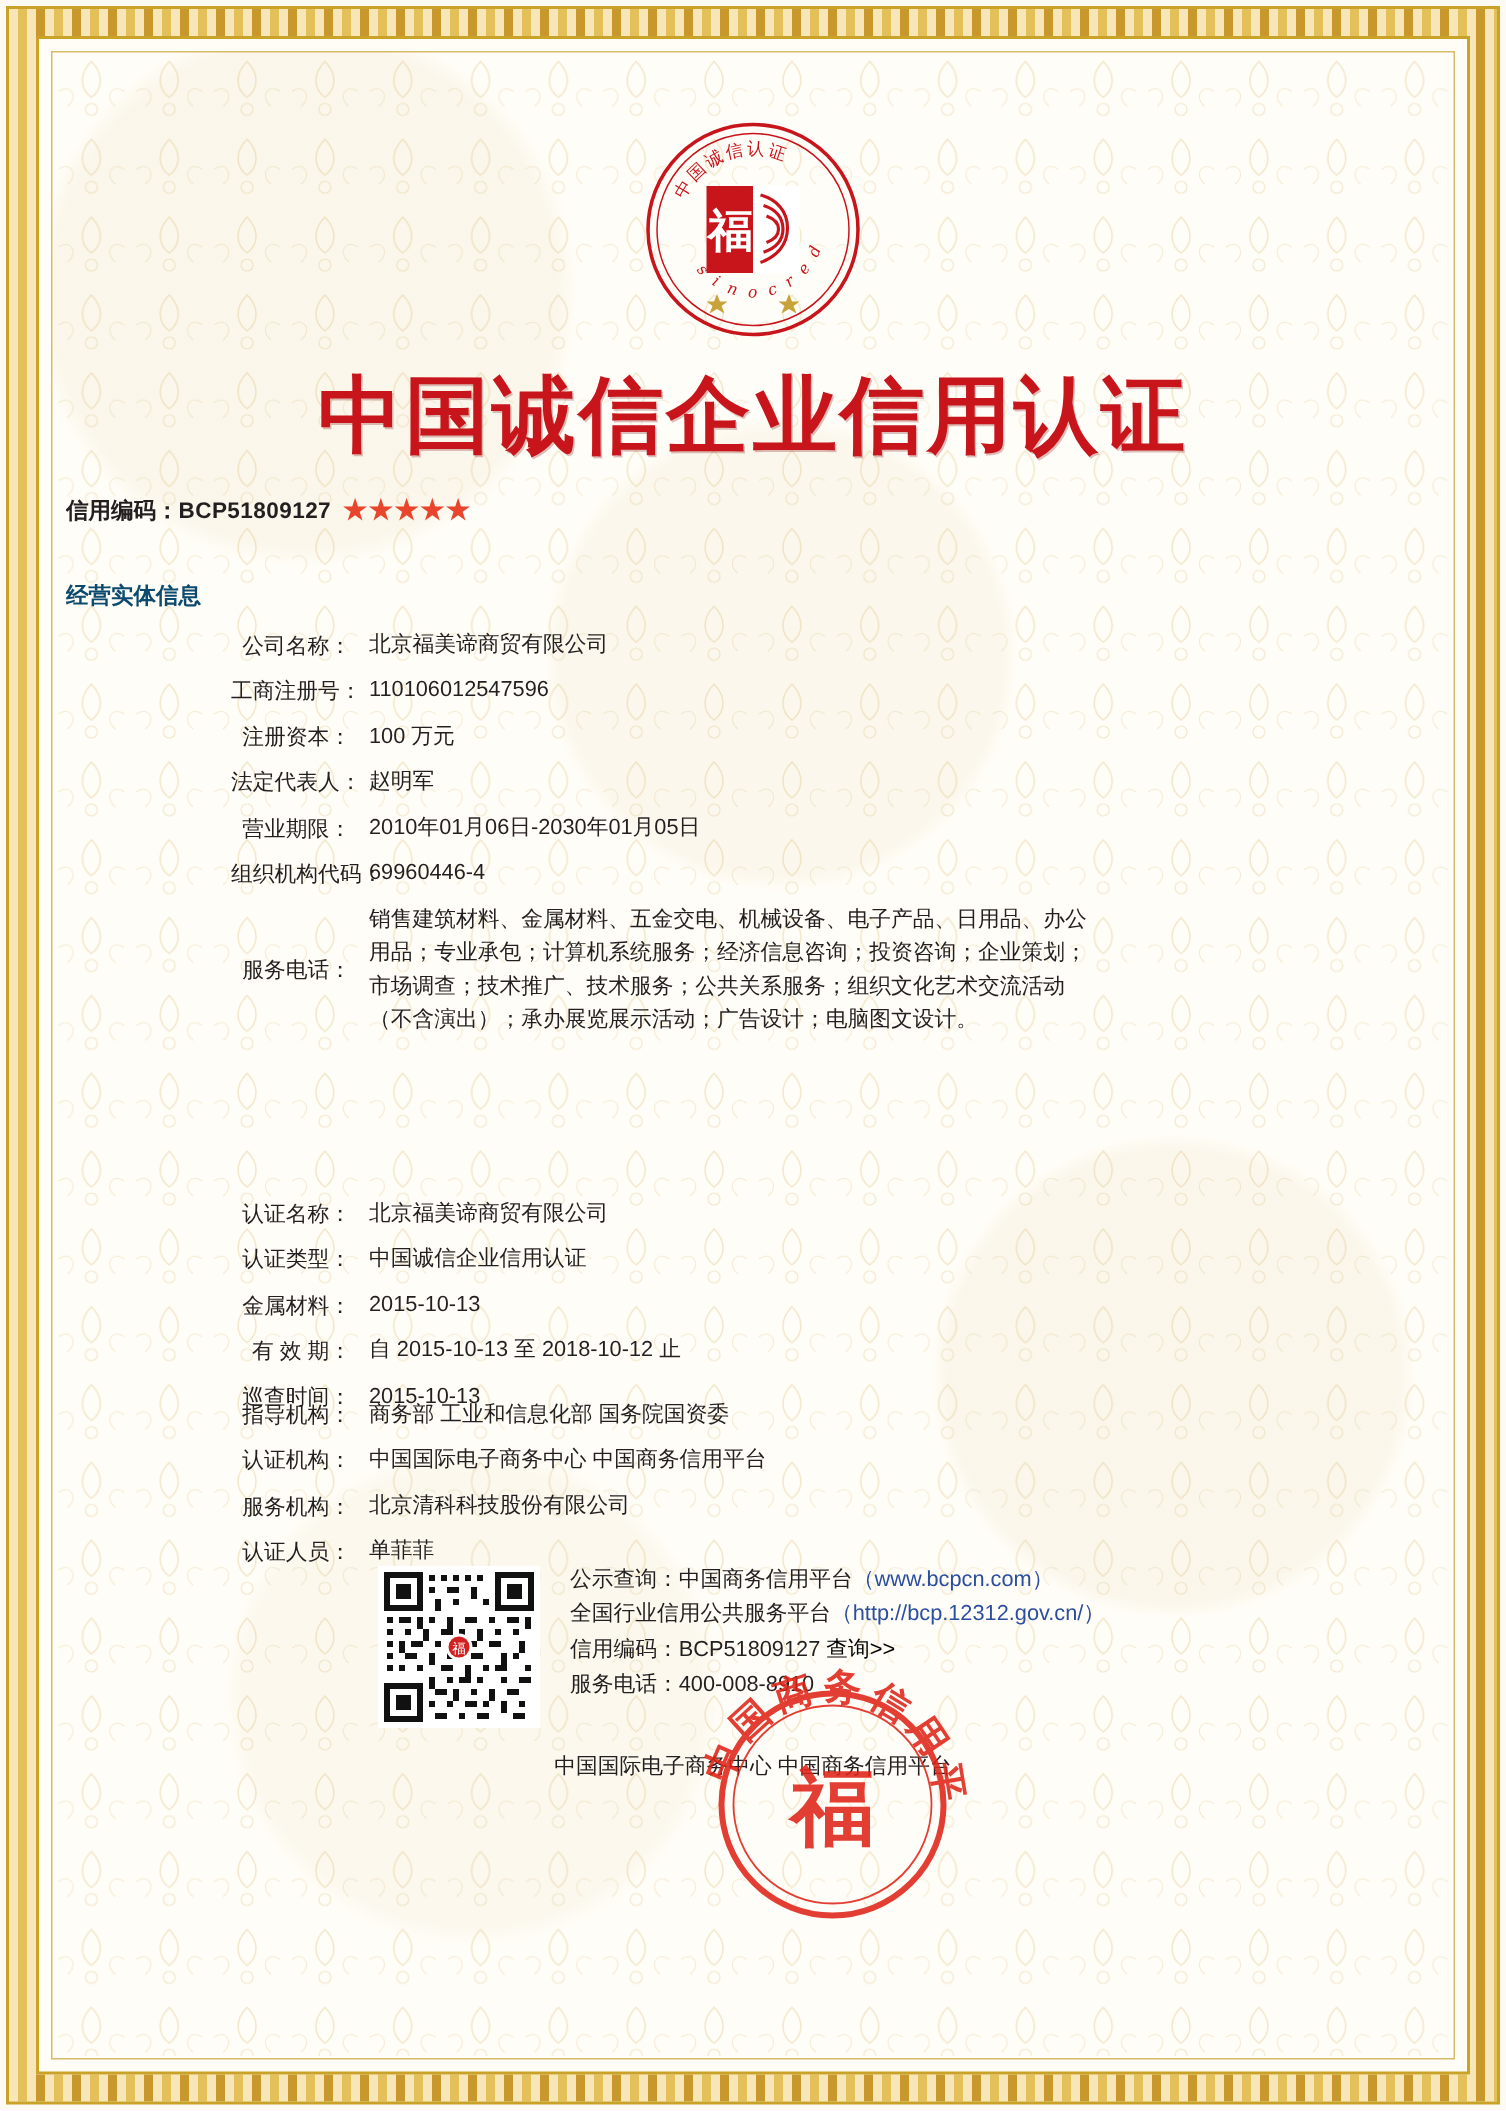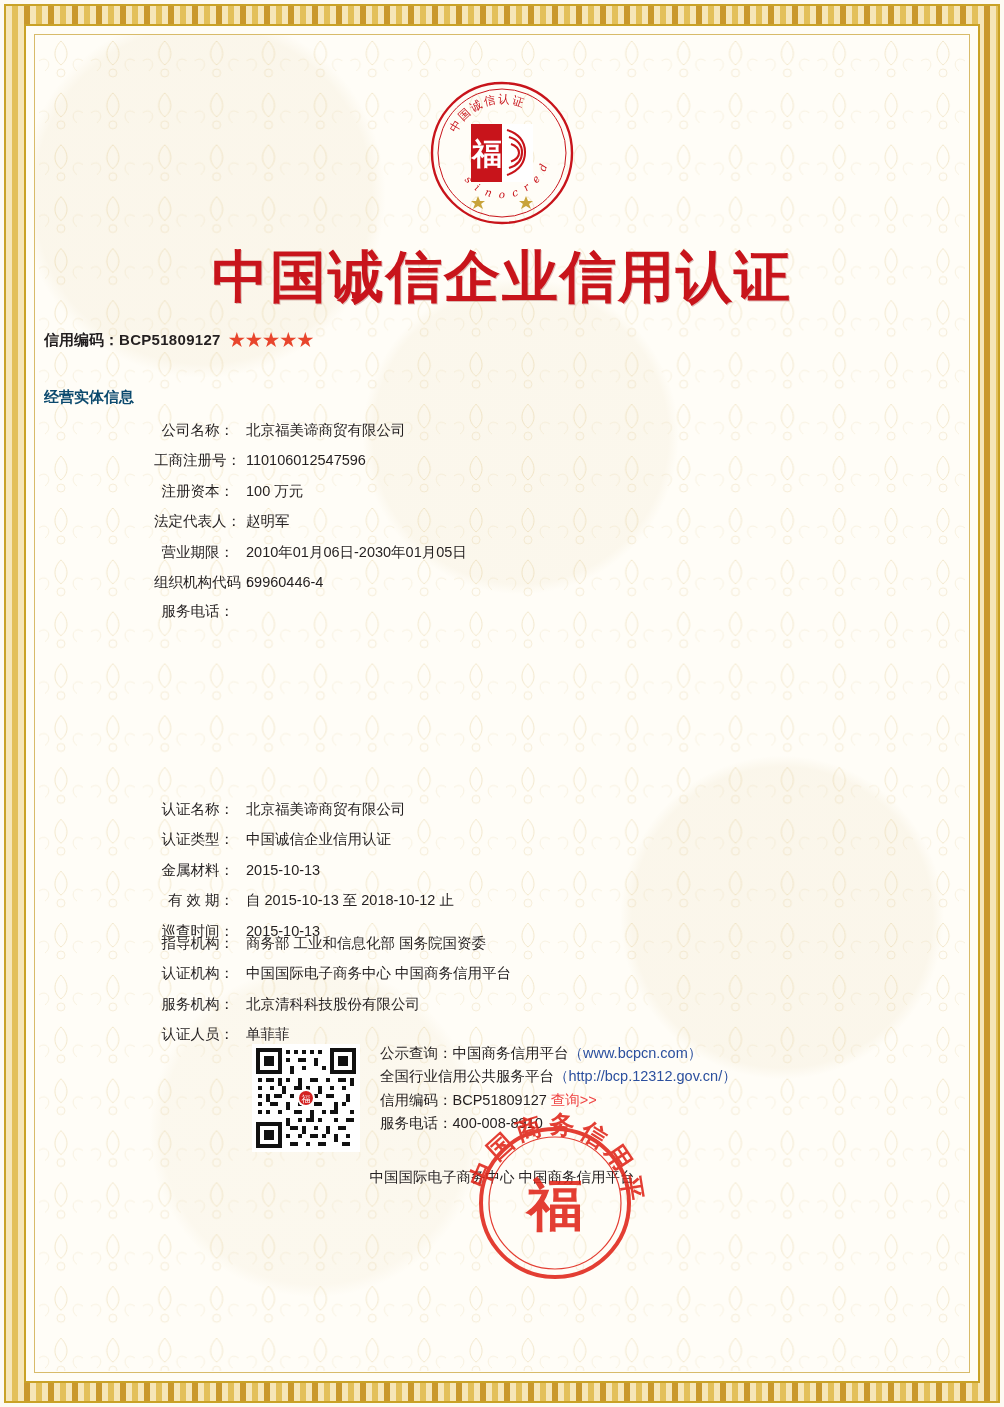--- a/index.html
+++ b/index.html
@@ -155,21 +155,21 @@
   }
   .query {
     position: absolute;
     left: 336px;
     top: 998px;
     font-size: 14.5px;
     color: #231f20;
     line-height: 1.62;
   }
   .query .link { color: #2b4f9e; }
-  .query .inline-link { color: #ef4444; }
+  .query .inline-link { color: #000000; }
   .org-line {
     position: absolute;
     top: 1124px;
     width: 100%;
     text-align: center;
     font-size: 14.5px;
     color: #231f20;
   }
 
   
@@ -270,20 +270,26 @@
           </div>
       </div>
       <div class="row">
         <div class="lab">组织机构代码：</div>
         <div class="val">
             <span class="ln">69960446-4</span>
           </div>
       </div>
       <div class="row">
         <div class="lab">服务电话：</div>
+        <div class="val">
+          <span class="ln">销售建筑材料、金属材料、五金交电、机械设备、电子产品、日用品、办公</span>
+          <span class="ln">用品；专业承包；计算机系统服务；经济信息咨询；投资咨询；企业策划；</span>
+          <span class="ln">市场调查；技术推广、技术服务；公共关系服务；组织文化艺术交流活动</span>
+          <span class="ln">（不含演出）；承办展览展示活动；广告设计；电脑图文设计。</span>
+        </div>
       </div>
     </div>
 
 
     <div class="fields s2">
       <div class="row">
         <div class="lab">认证名称：</div>
         <div class="val">
             <span class="ln">北京福美谛商贸有限公司</span>
           </div>

